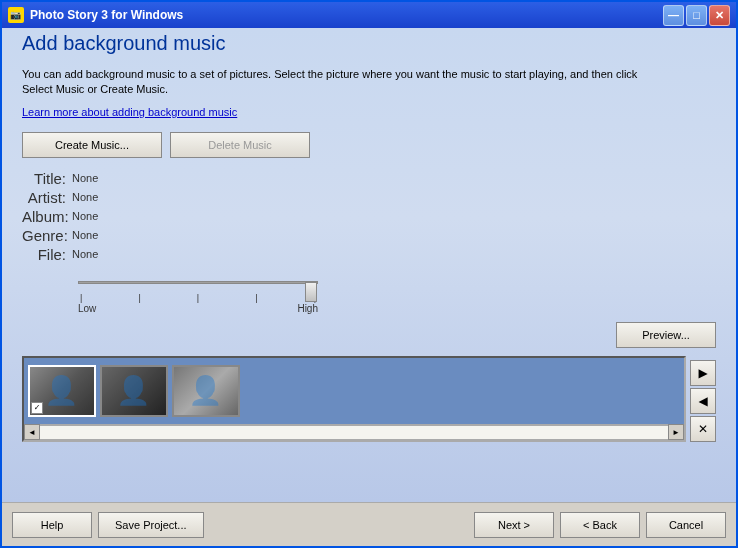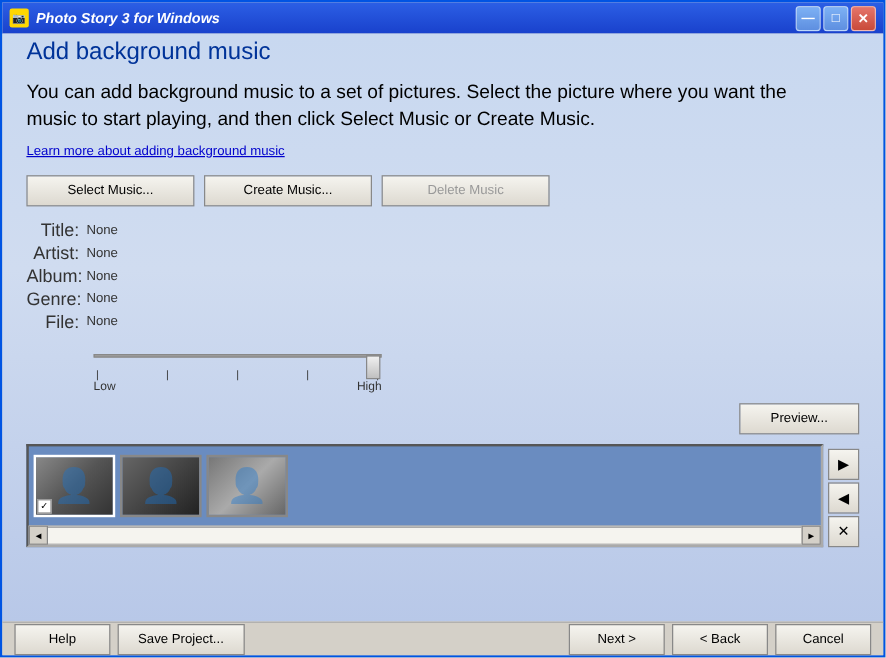--- a/index.html
+++ b/index.html
@@ -44,21 +44,20 @@
       font-size: 9px;
       color: #000;
       font-weight: bold;
     }
 
     .title-bar-text {
       color: white;
       font-size: 12px;
       font-weight: bold;
       flex: 1;
-      font-style: italic;
     }
 
     .title-bar-buttons {
       display: flex;
       gap: 2px;
     }
 
     .tb-btn {
       width: 21px;
       height: 21px;
@@ -88,21 +87,21 @@
     }
 
     .page-title {
       font-size: 20px;
       font-weight: normal;
       color: #003399;
       margin-bottom: 12px;
     }
 
     .description {
-      font-size: 16px;
+      font-size: 11px;
       color: #000;
       line-height: 1.4;
       margin-bottom: 8px;
       max-width: 640px;
     }
 
     .learn-more-link {
       color: #0000cc;
       text-decoration: underline;
       cursor: pointer;
@@ -295,21 +294,21 @@
       display: flex;
       align-items: center;
       justify-content: center;
       font-size: 8px;
     }
 
     
     .bottom-bar {
       background: #d4d0c8;
       border-top: 1px solid #aaa;
-      height: 28px;
+      height: 44px;
       display: flex;
       align-items: center;
       padding: 0 10px;
       gap: 6px;
       flex-shrink: 0;
     }
 
     .bottom-btn {
       height: 26px;
       padding: 0 16px;
@@ -417,21 +416,20 @@
 
   <div class="content">
 
     <div class="page-title">Add background music</div>
 
     <div class="description">You can add background music to a set of pictures.  Select the picture where you want the music to start playing, and then click Select Music or Create Music.</div>
 
     <a class="learn-more-link">Learn more about adding background music</a>
 
     <div class="music-buttons">
-      <button class="music-btn">Select Music...</button>
       <button class="music-btn">Create Music...</button>
       <button class="music-btn" disabled="">Delete Music</button>
     </div>
 
     <div class="metadata">
       <div class="meta-row">
         <span class="meta-label">Title:</span>
         <span class="meta-value">None</span>
       </div>
       <div class="meta-row">

